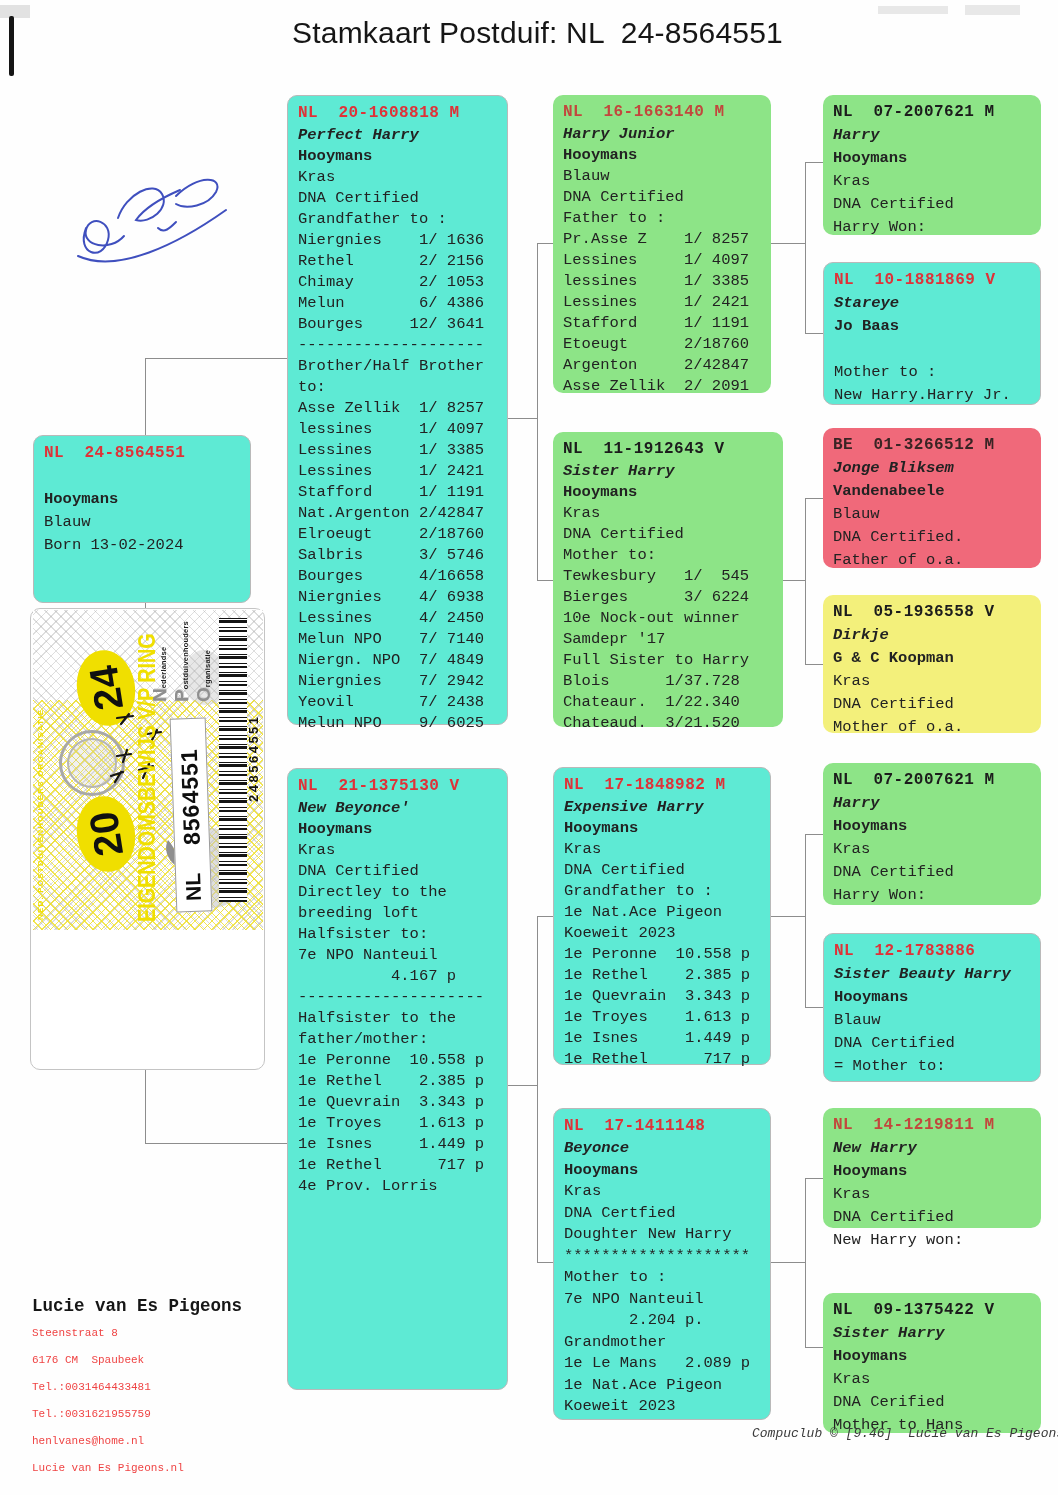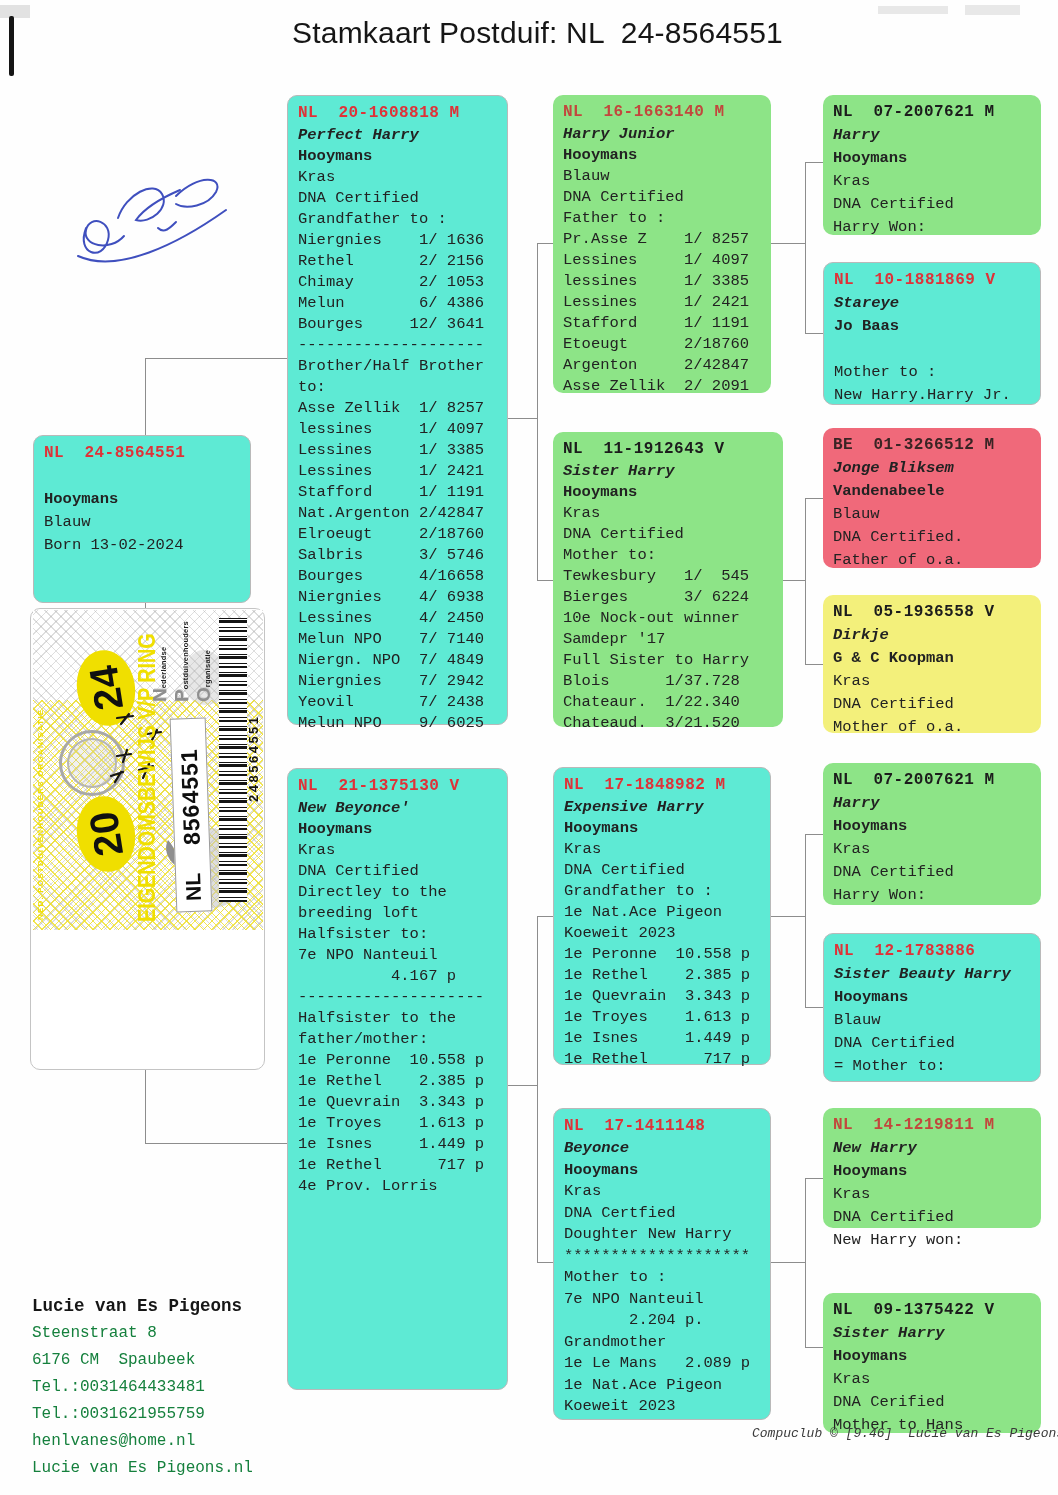--- a/index.html
+++ b/index.html
@@ -65,21 +65,21 @@
        #141414 9px 12px,#fff 12px 13px,#141414 13px 14px,#fff 14px 18px);}
   .bcnum{position:absolute;left:128px;top:213px;font-family:"Liberation Sans",sans-serif;
      font-size:13px;font-weight:700;color:#111;letter-spacing:2.5px;}
   .blob{position:absolute;background:#c2c2c2;opacity:.55;border-radius:45% 55% 60% 40%/50% 45% 55% 50%;}
   .scribble{position:absolute;}
   
   #signature{position:absolute;left:58px;top:166px;}
   
   #address{position:absolute;left:32px;top:1292px;}
   #address .name{font-size:17.5px;font-weight:700;color:#161616;line-height:28px;white-space:pre;}
-  #address .ln{font-size:16px;line-height:27px;color:#15803d;}
+  #address .ln{font-size:11px;line-height:27px;color:#ef4444;}
   #footer{position:absolute;left:752px;top:1426px;font-style:italic;font-size:13px;color:#3a3a3a;white-space:pre;}
   
   .artifact{position:absolute;}
 </style>
 </head>
 <body>
 
 <div id="page">
 
   <div class="artifact" style="left:0;top:5px;width:30px;height:13px;background:#cfcfcf;opacity:.6;"></div>

